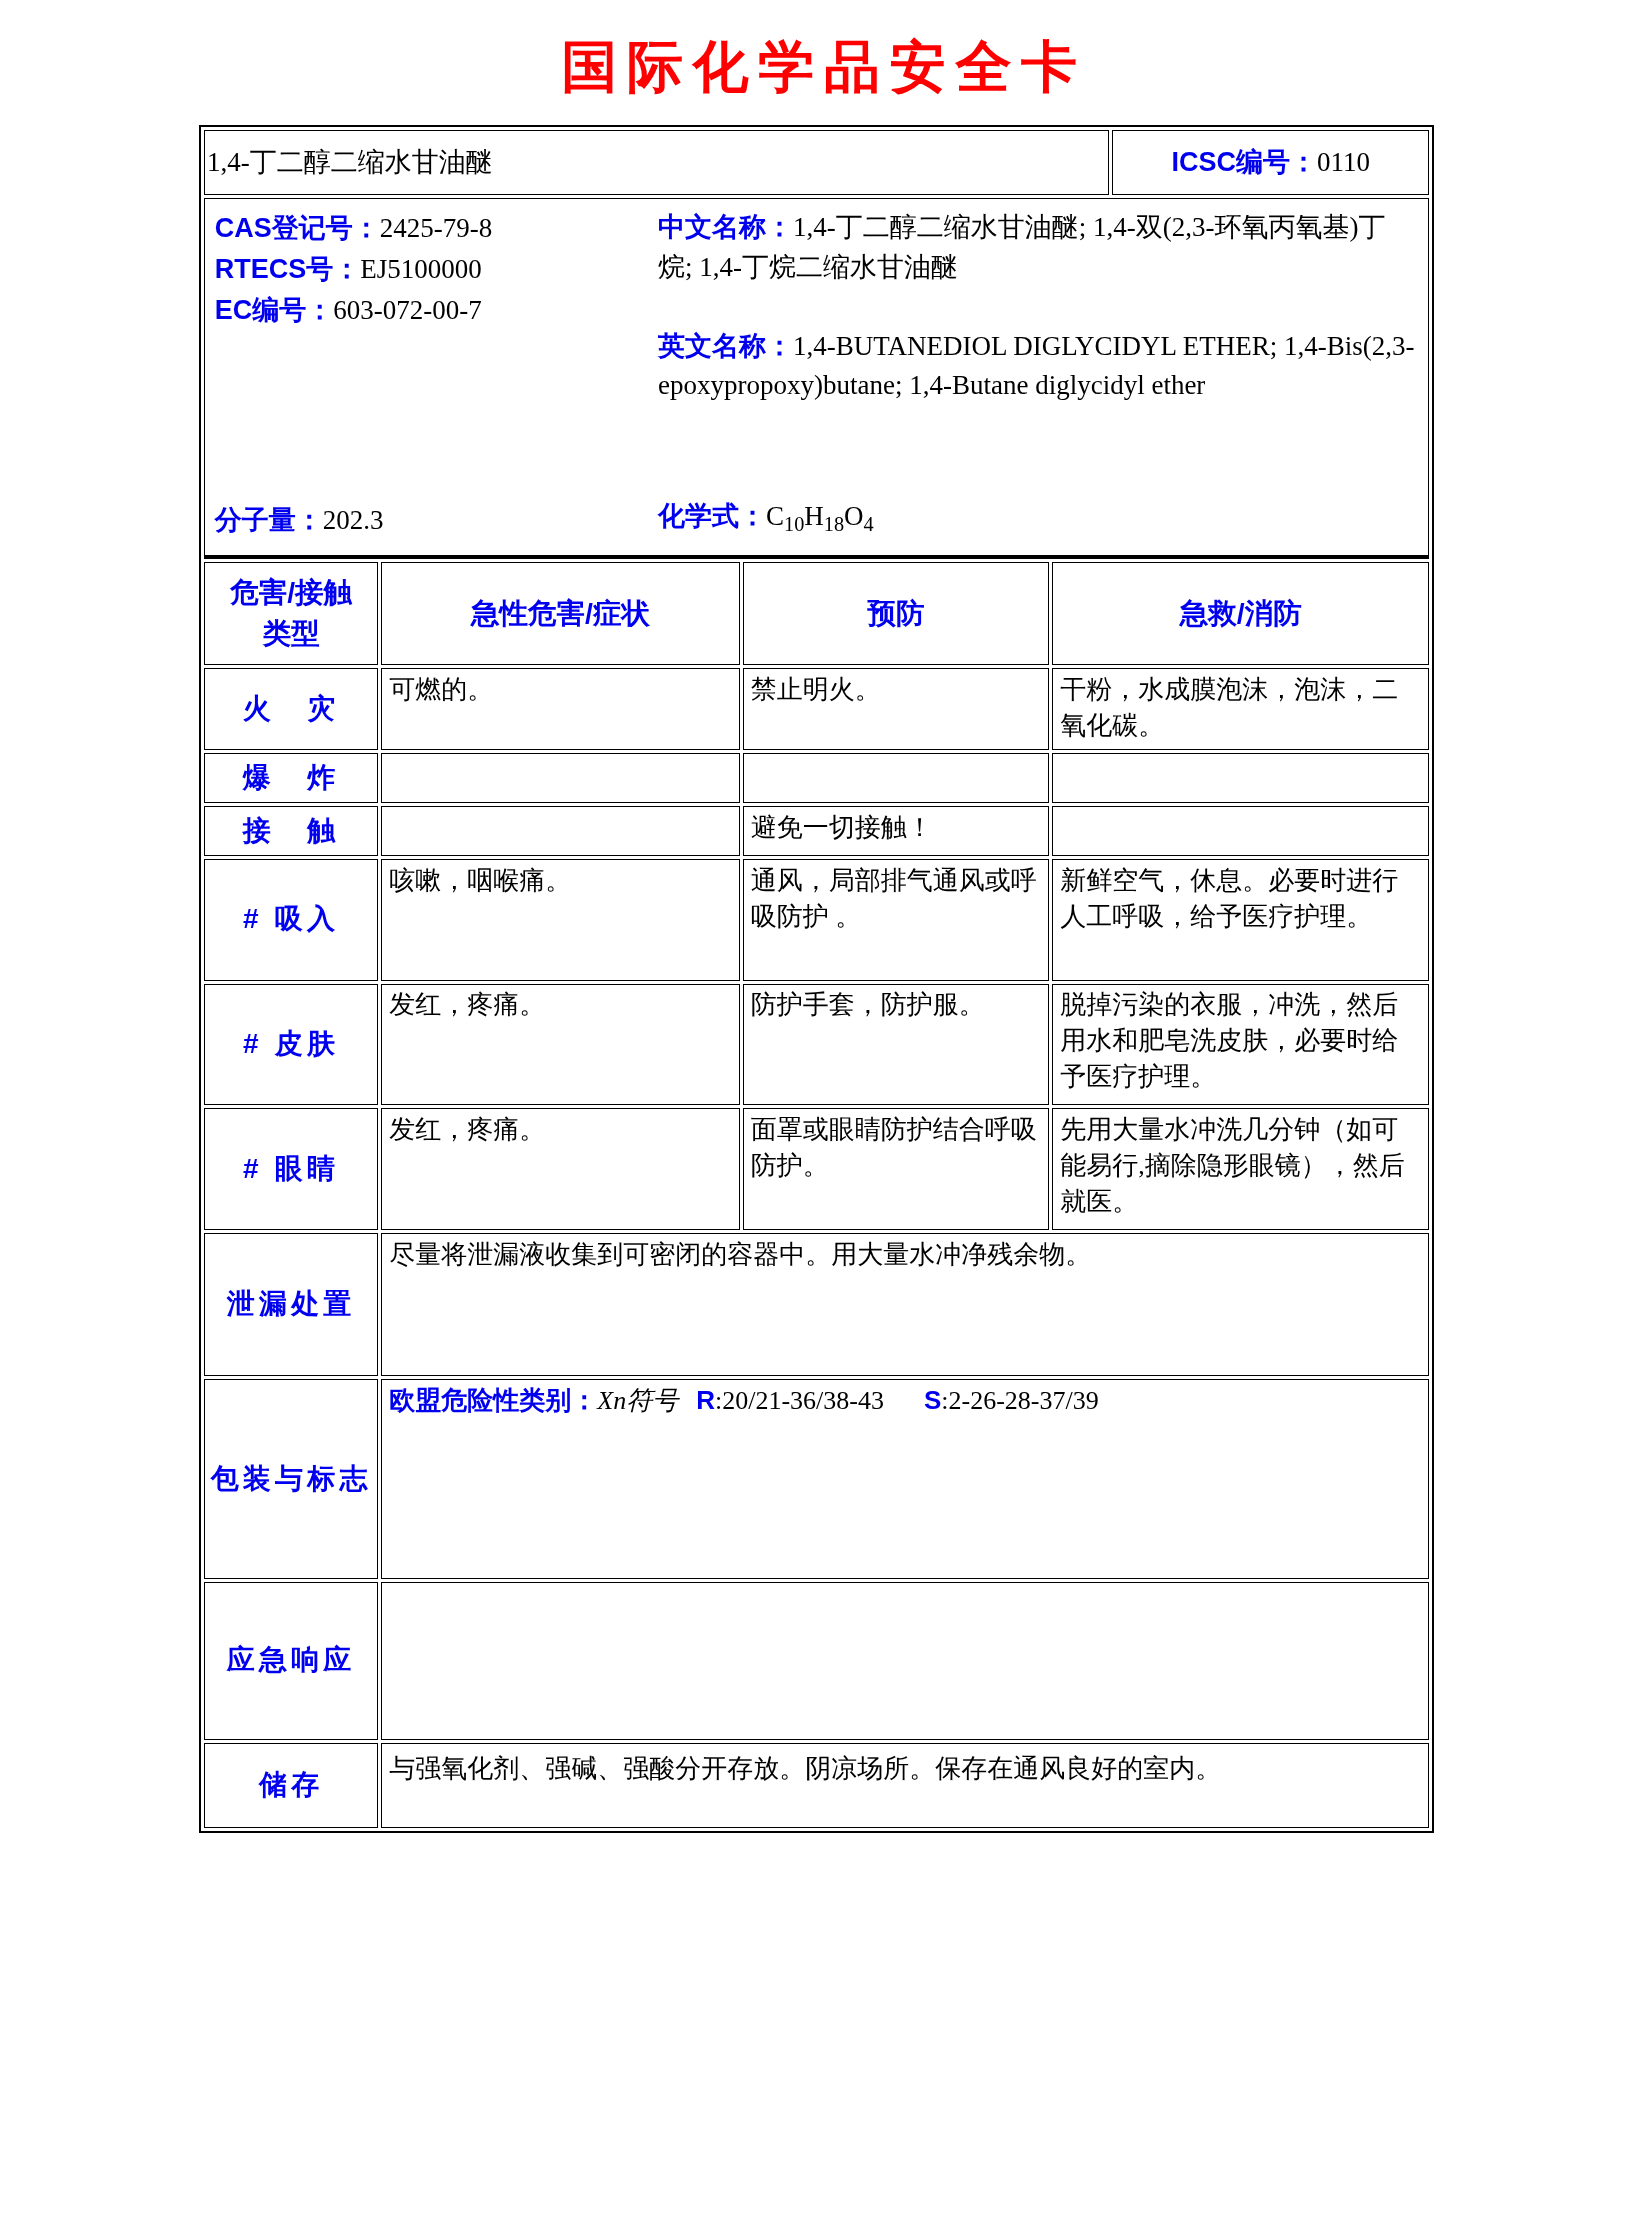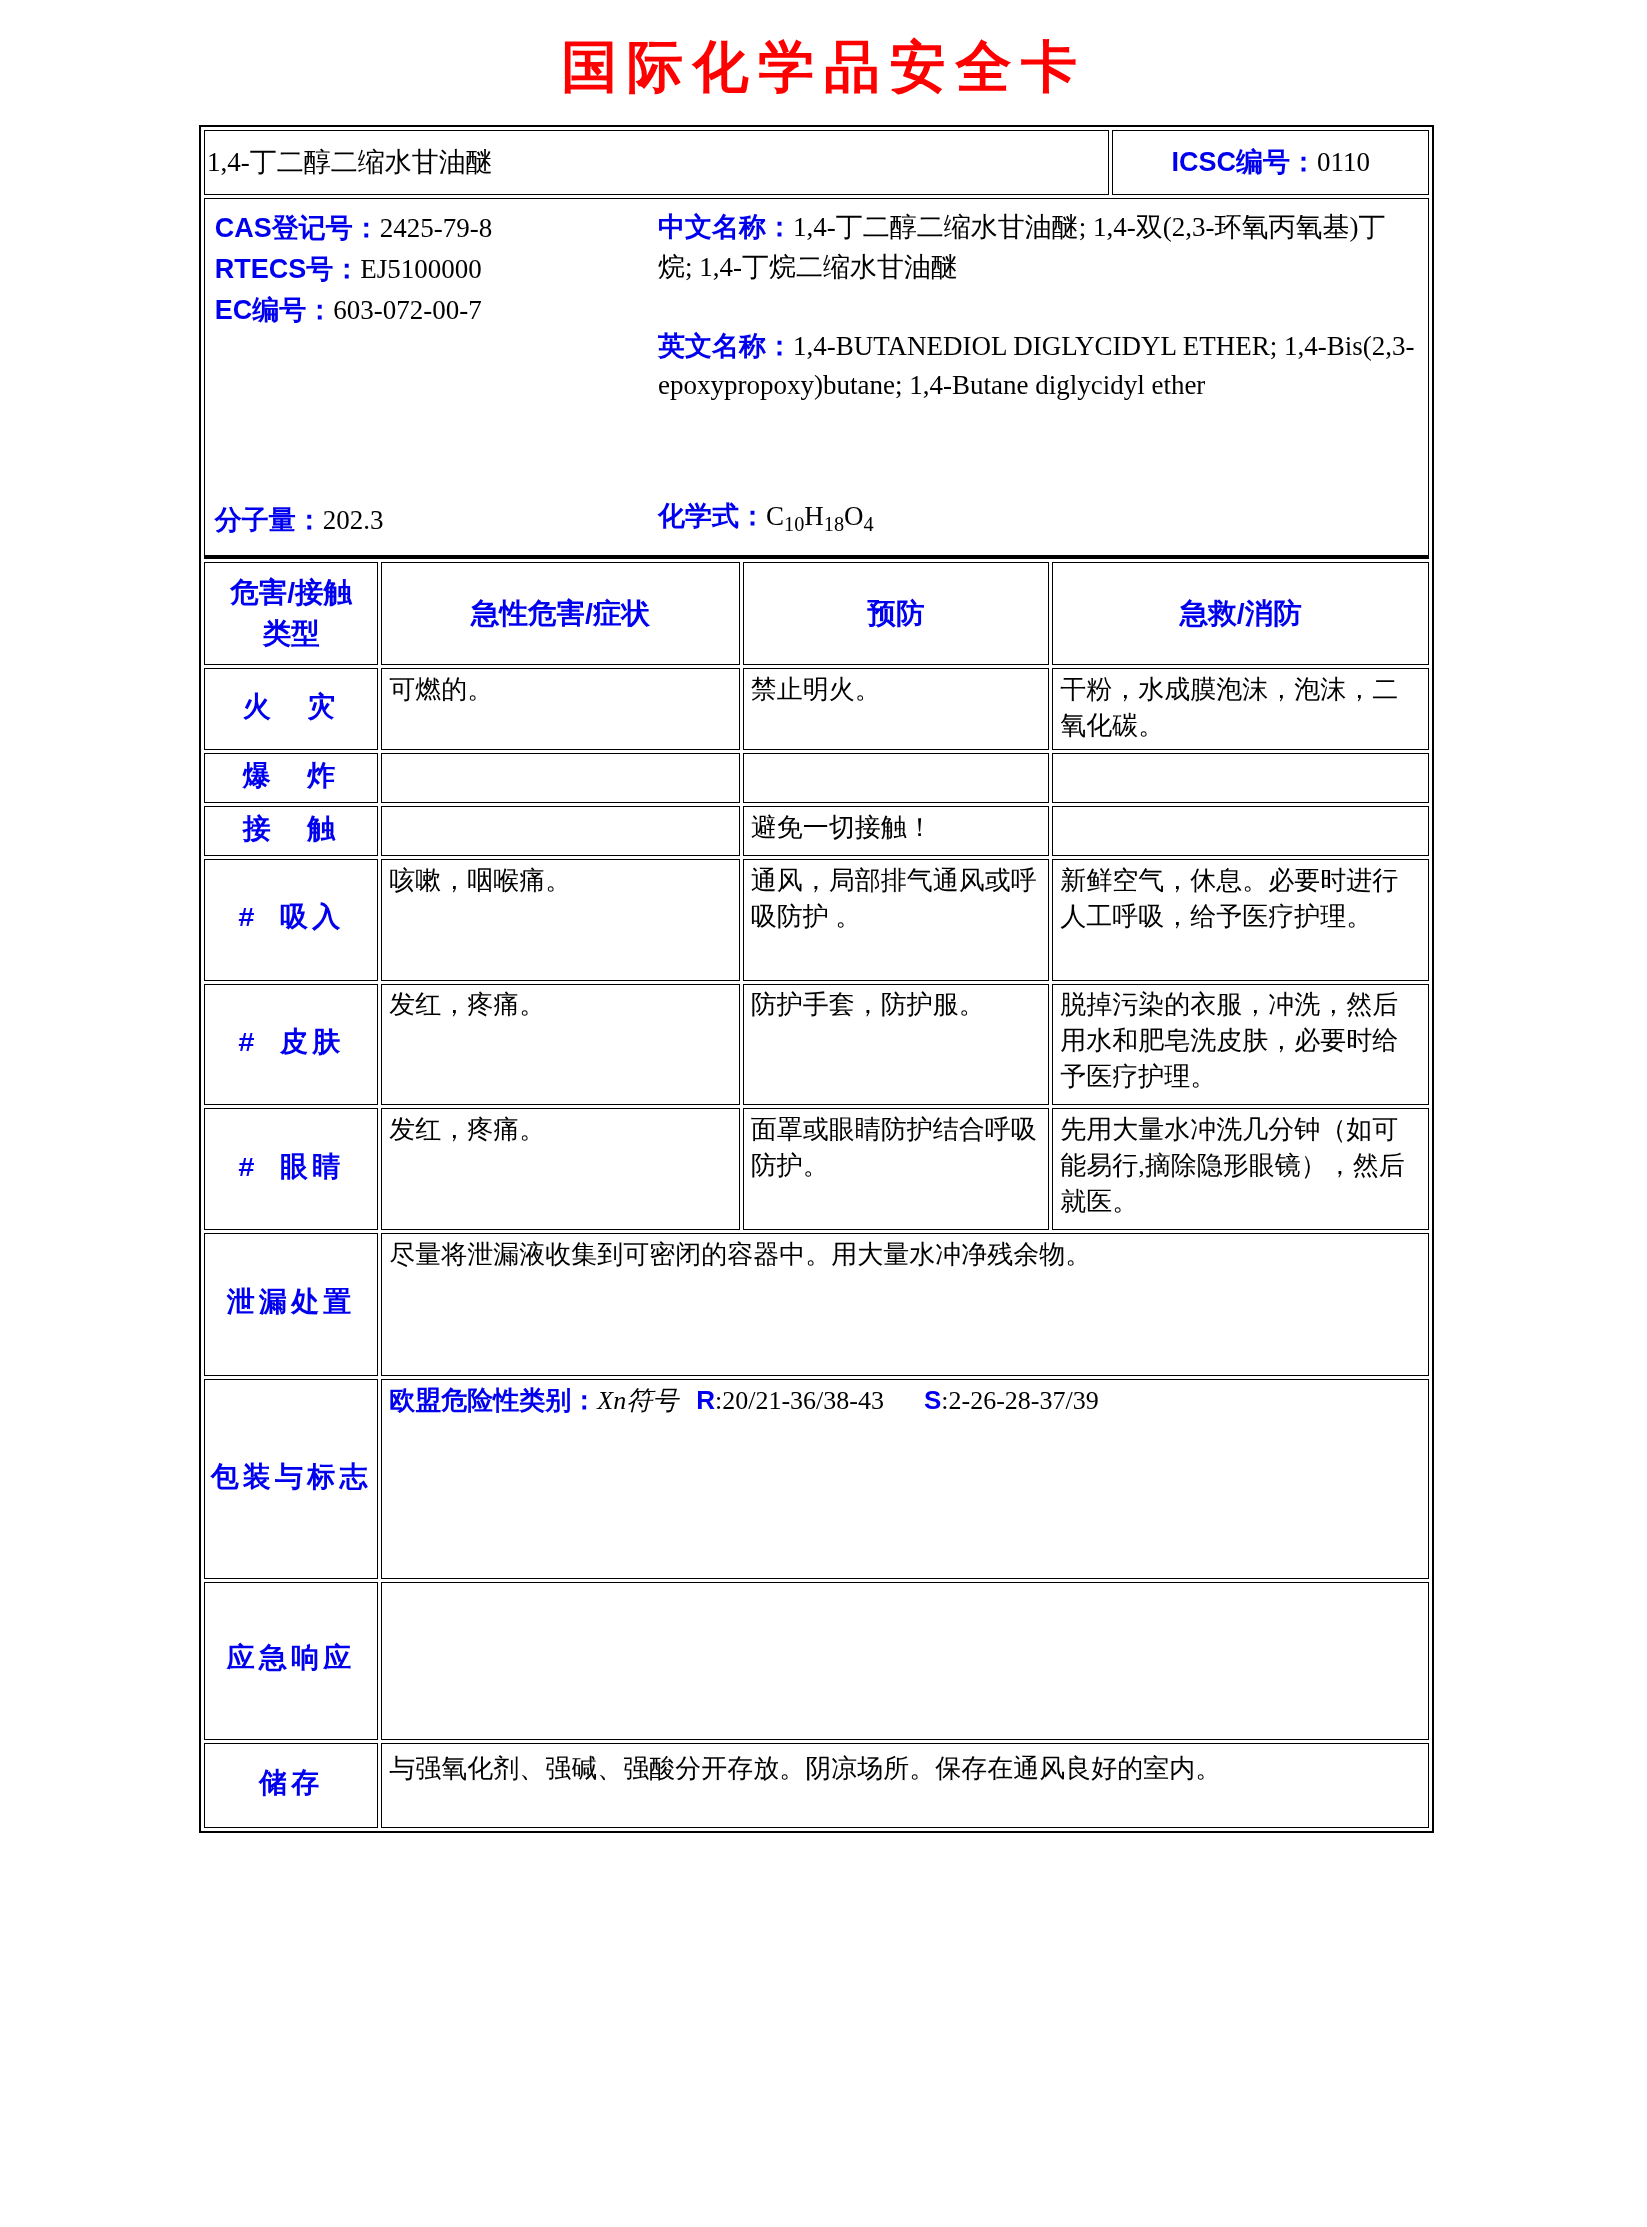--- a/index.html
+++ b/index.html
@@ -106,21 +106,21 @@
     font-family: "Liberation Sans", "DejaVu Sans", sans-serif;
     font-weight: bold;
     color: #0000ee;
     font-size: 28.5px;
     line-height: 1.45;
     white-space: pre-line;
   }
   td.rl {
     vertical-align: middle;
     text-align: center;
-    font-family: Liberation Mono, monospace;
+    font-family: Liberation Sans, sans-serif;
     font-weight: bold;
     color: #0000ee;
     font-size: 28px;
     letter-spacing: 4.2px;
     white-space: nowrap;
     padding-left: 1.4px;
     padding-right: 1.4px;
   }
   td.cc { font-size: 26px; }
   td.cc.tall { line-height: 1.8; }

